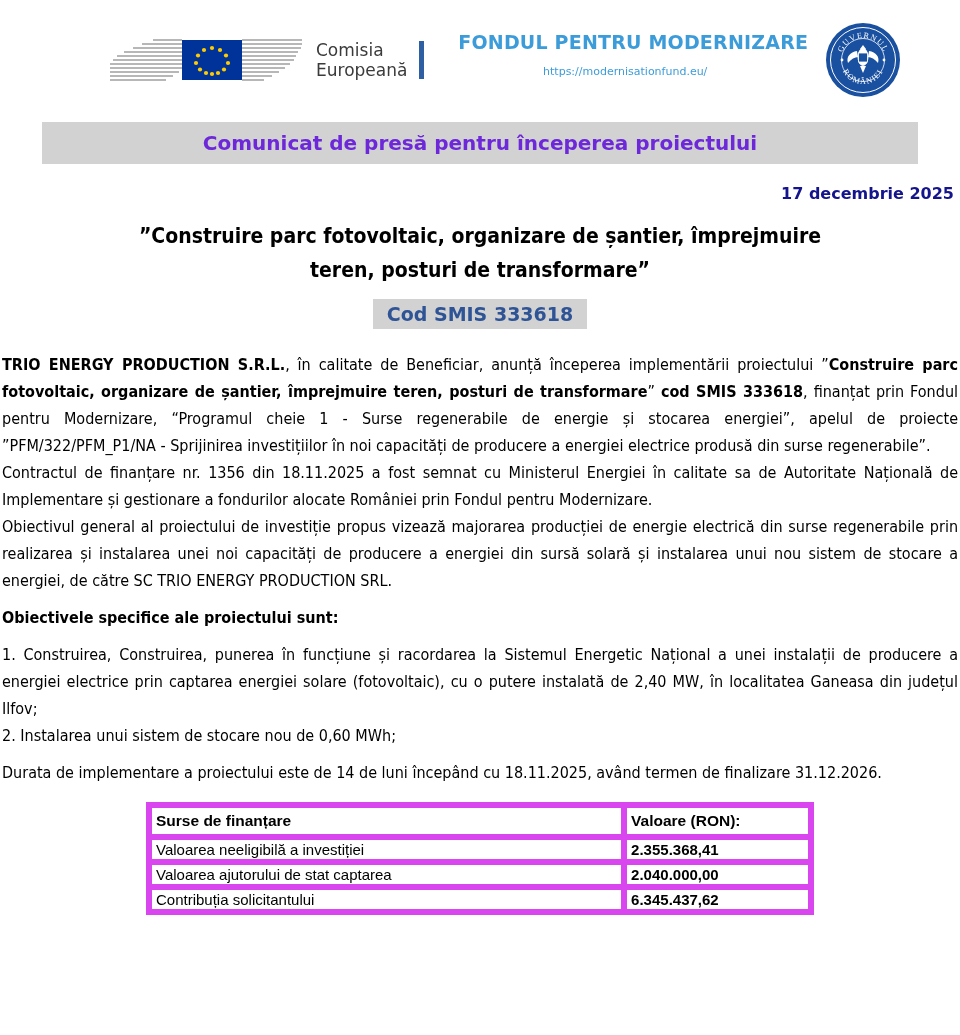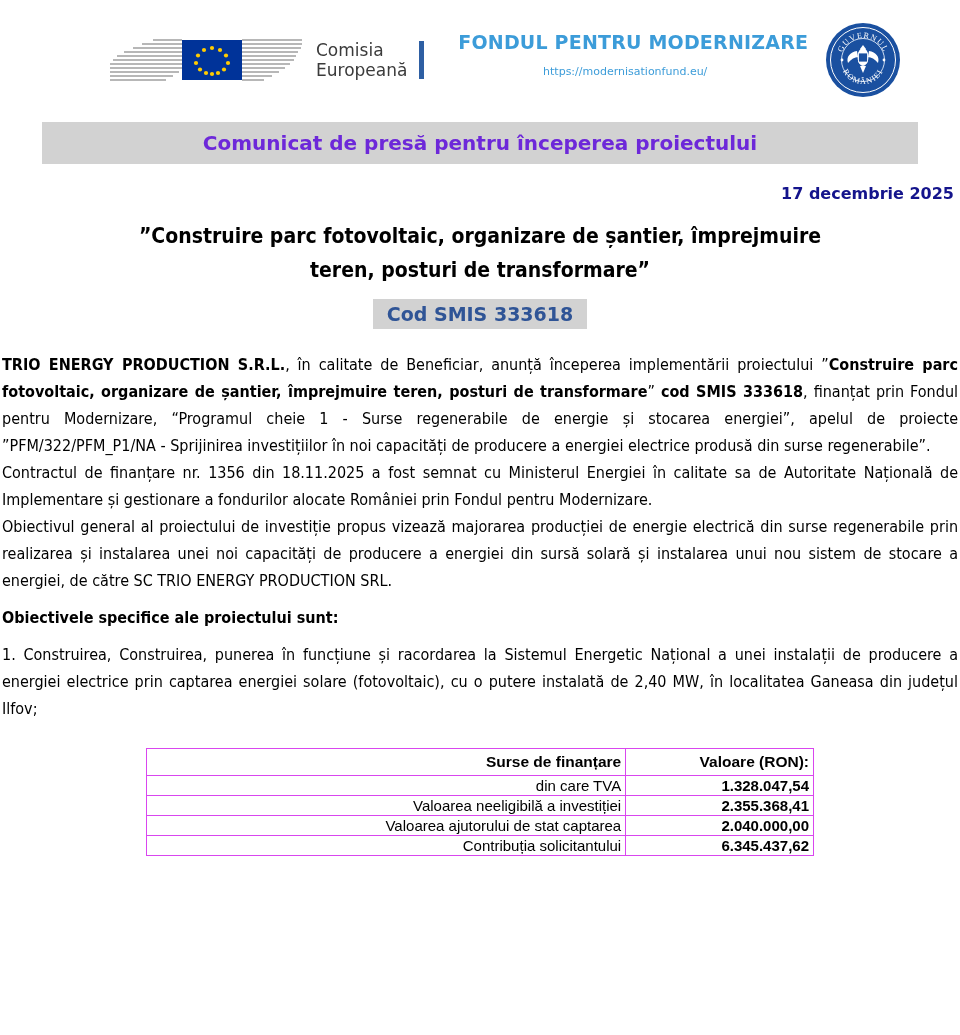--- a/index.html
+++ b/index.html
@@ -136,22 +136,22 @@
   .head-bold { font-weight: bold; }
 
   
   .table-wrap { display: flex; justify-content: center; margin-top: 16px; }
   table.finance {
     border-collapse: collapse;
     width: 668px;
     font-family: "Liberation Sans", sans-serif;
   }
   table.finance th, table.finance td {
-    border: 1px solid #d946ef;
-    text-align: right;
+    border: 6px solid #d946ef;
+    text-align: left;
     font-size: 15px;
     padding: 1px 4px;
     font-weight: bold;
   }
   table.finance th { font-size: 15.5px; padding: 4px; }
   table.finance td.label { font-weight: normal; }
   table.finance col.c1 { width: 480px; }
   table.finance col.c2 { width: 188px; }
 </style>
 </head>
@@ -259,41 +259,39 @@
   </div>
 
   <div class="body-wrap">
     <p class="para tight"><b>TRIO ENERGY PRODUCTION S.R.L.</b>, în calitate de Beneficiar, anunță începerea implementării proiectului ”<b>Construire parc fotovoltaic, organizare de șantier, împrejmuire teren, posturi de transformare</b>” <b>cod SMIS 333618</b>, finanțat prin Fondul pentru Modernizare, “Programul cheie 1 - Surse regenerabile de energie și stocarea energiei”, apelul de proiecte ”PFM/322/PFM_P1/NA - Sprijinirea investițiilor în noi capacități de producere a energiei electrice produsă din surse regenerabile”.</p>
     <p class="para tight">Contractul de finanțare nr. 1356 din 18.11.2025 a fost semnat cu Ministerul Energiei în calitate sa de Autoritate Națională de Implementare și gestionare a fondurilor alocate României prin Fondul pentru Modernizare.</p>
     <p class="para tight">Obiectivul general al proiectului de investiție propus vizează majorarea producției de energie electrică din surse regenerabile prin realizarea și instalarea unei noi capacități de producere a energiei din sursă solară și instalarea unui nou sistem de stocare a energiei, de către SC TRIO ENERGY PRODUCTION SRL.</p>
     <div class="spacer-sm"></div>
     <p class="para tight head-bold">Obiectivele specifice ale proiectului sunt:</p>
     <div class="spacer-sm"></div>
     <p class="para tight">1. Construirea, Construirea, punerea în funcțiune și racordarea la Sistemul Energetic Național a unei instalații de producere a energiei electrice prin captarea energiei solare (fotovoltaic), cu o putere instalată de 2,40 MW, în localitatea Ganeasa din județul Ilfov;</p>
+    <p class="para tight">2. Instalarea unui sistem de stocare nou de 0,60 MWh;</p>
     <div class="spacer-sm"></div>
+    <p class="para tight">Durata de implementare a proiectului este de 14 de luni începând cu 18.11.2025, având termen de finalizare 31.12.2026.</p>
   </div>
 
   <div class="table-wrap">
     <table class="finance">
       <colgroup>
           <col class="c1">
           <col class="c2">
         </colgroup>
       <thead>
         <tr>
           <th>Surse de finanțare</th>
           <th>Valoare (RON):</th>
         </tr>
       </thead>
       <tbody>
           <tr>
-            <td class="label">din care TVA</td>
-            <td>1.328.047,54</td>
-          </tr>
-          <tr>
             <td class="label">Valoarea neeligibilă a investiției</td>
             <td>2.355.368,41</td>
           </tr>
           <tr>
             <td class="label">Valoarea ajutorului de stat captarea</td>
             <td>2.040.000,00</td>
           </tr>
           <tr>
             <td class="label">Contribuția solicitantului</td>
             <td>6.345.437,62</td>

